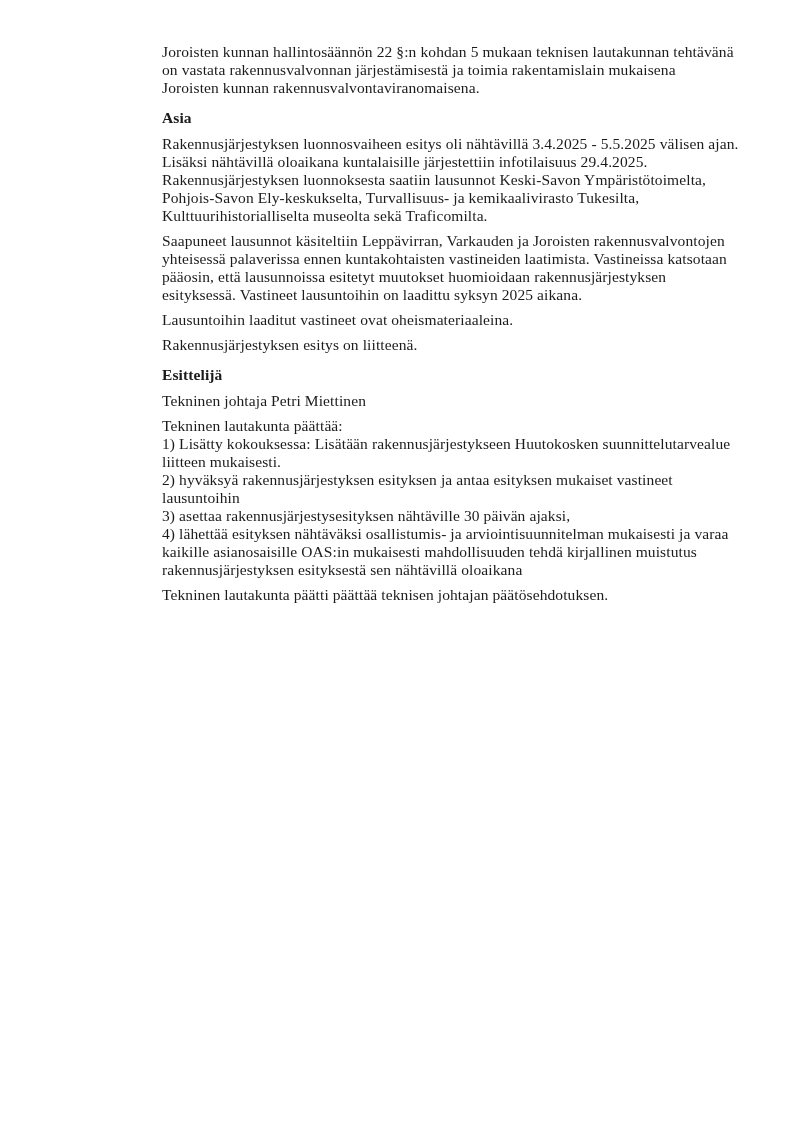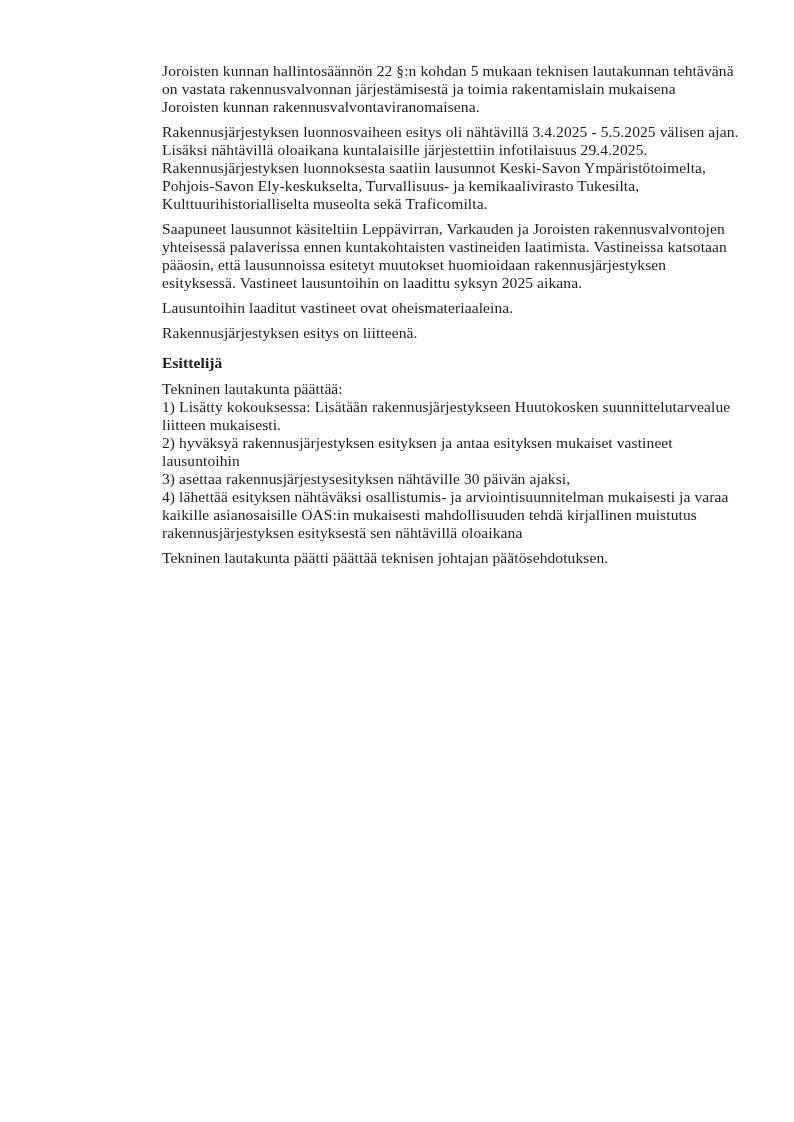--- a/index.html
+++ b/index.html
@@ -12,21 +12,21 @@
     height: 1122px;
     overflow: hidden;
     font-family: "Liberation Serif", "DejaVu Serif", serif;
     color: #1b1b1b;
   }
   .page {
     box-sizing: border-box;
     width: 794px;
     height: 1122px;
     background: #ffffff;
-    padding: 62px 48px 40px 162px;
+    padding: 43px 48px 40px 162px;
   }
   .doc p {
     margin: 0 0 7px 0;
     font-size: 15.5px;
     line-height: 18px;
     white-space: pre-line;
     letter-spacing: 0.1px;
   }
   .doc h3 {
     margin: 12px 0 8px 0;
@@ -37,32 +37,34 @@
   }
 </style>
 </head>
 <body>
 
 <div class="page">
   <div class="doc">
     <p>Joroisten kunnan hallintosäännön 22 §:n kohdan 5 mukaan teknisen lautakunnan tehtävänä
 on vastata rakennusvalvonnan järjestämisestä ja toimia rakentamislain mukaisena
 Joroisten kunnan rakennusvalvontaviranomaisena.</p>
+    <h3>Asia</h3>
     <p>Rakennusjärjestyksen luonnosvaiheen esitys oli nähtävillä 3.4.2025 - 5.5.2025 välisen ajan.
 Lisäksi nähtävillä oloaikana kuntalaisille järjestettiin infotilaisuus 29.4.2025.
 Rakennusjärjestyksen luonnoksesta saatiin lausunnot Keski-Savon Ympäristötoimelta,
 Pohjois-Savon Ely-keskukselta, Turvallisuus- ja kemikaalivirasto Tukesilta,
 Kulttuurihistorialliselta museolta sekä Traficomilta.</p>
     <p>Saapuneet lausunnot käsiteltiin Leppävirran, Varkauden ja Joroisten rakennusvalvontojen
 yhteisessä palaverissa ennen kuntakohtaisten vastineiden laatimista. Vastineissa katsotaan
 pääosin, että lausunnoissa esitetyt muutokset huomioidaan rakennusjärjestyksen
 esityksessä. Vastineet lausuntoihin on laadittu syksyn 2025 aikana.</p>
     <p>Lausuntoihin laaditut vastineet ovat oheismateriaaleina.</p>
     <p>Rakennusjärjestyksen esitys on liitteenä.</p>
     <h3>Esittelijä</h3>
+    <p>Tekninen johtaja Petri Miettinen</p>
     <p>Tekninen lautakunta päättää:
 1) Lisätty kokouksessa: Lisätään rakennusjärjestykseen Huutokosken suunnittelutarvealue
 liitteen mukaisesti.
 2) hyväksyä rakennusjärjestyksen esityksen ja antaa esityksen mukaiset vastineet
 lausuntoihin
 3) asettaa rakennusjärjestysesityksen nähtäville 30 päivän ajaksi,
 4) lähettää esityksen nähtäväksi osallistumis- ja arviointisuunnitelman mukaisesti ja varaa
 kaikille asianosaisille OAS:in mukaisesti mahdollisuuden tehdä kirjallinen muistutus
 rakennusjärjestyksen esityksestä sen nähtävillä oloaikana</p>
     <p>Tekninen lautakunta päätti päättää teknisen johtajan päätösehdotuksen.</p>

